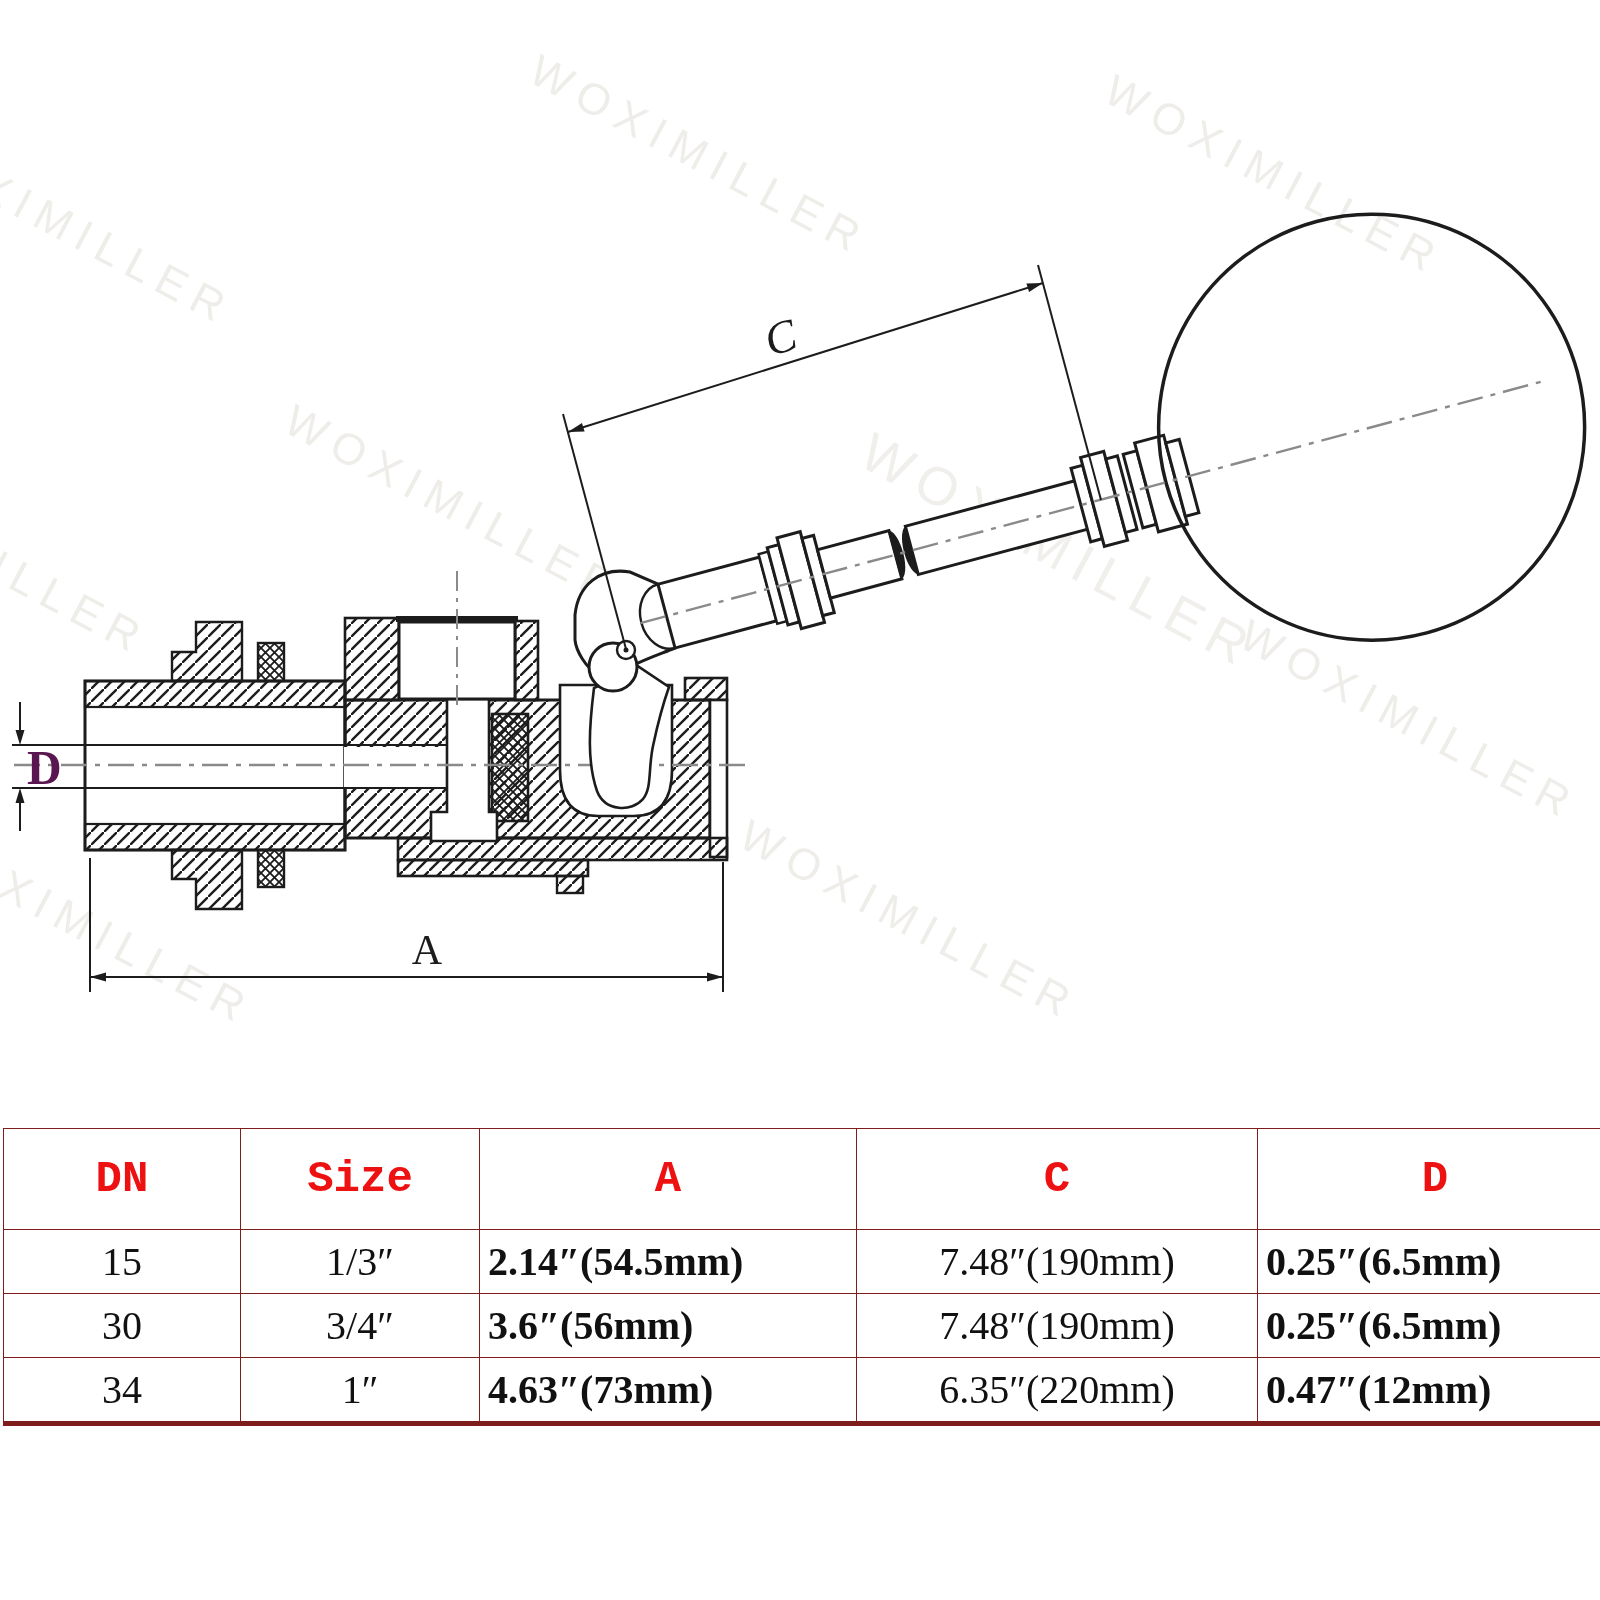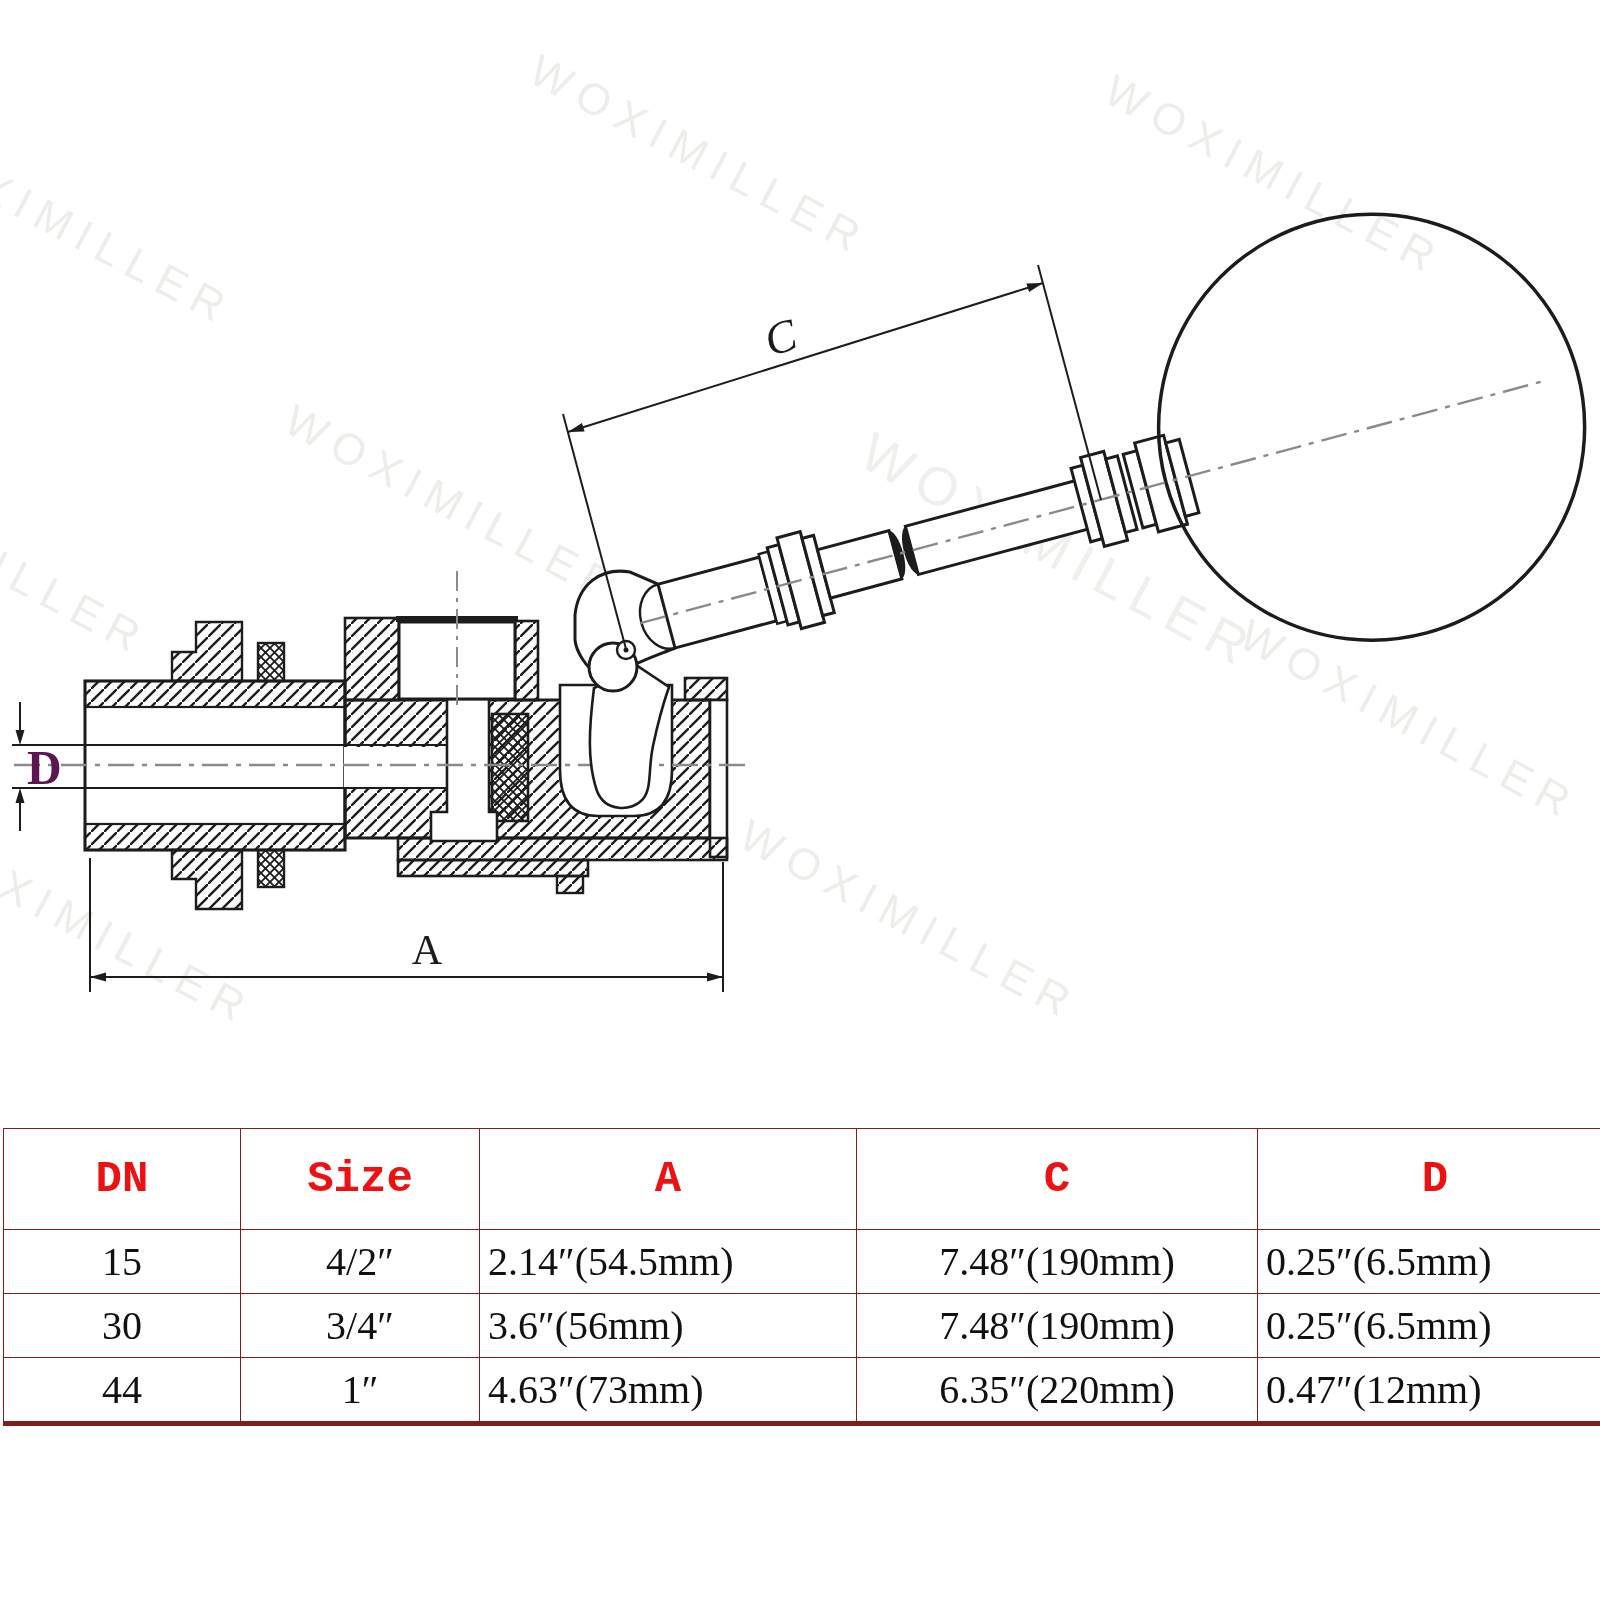--- a/index.html
+++ b/index.html
@@ -13,21 +13,21 @@
   
   #drawing{position:absolute;left:0;top:0;}
   
   #spec-table{position:absolute;left:3px;top:1128px;border-collapse:collapse;table-layout:fixed;
               width:1594px;background:#ffffff;}
   #spec-table td{border:1px solid #7f1d1d;font-size:40px;color:#111111;text-align:center;
                  vertical-align:middle;overflow:hidden;}
   #spec-table tr.hdr td{height:98px;color:#ee1111;font-weight:bold;font-size:44px;
                         font-family:"Liberation Mono",monospace;}
   #spec-table tr.datarow td{height:61px;}
-  #spec-table td.col-a,#spec-table td.col-d{text-align:left;padding-left:8px;}
+  #spec-table td.col-a,#spec-table td.col-d{text-align:left;padding-left:8px;font-weight:bold;}
   #spec-table tr:last-child td{border-bottom-width:5px;}
 </style>
 </head>
 <body>
 
 <div id="page">
 
   <div class="wm" style="left:-90px;top:115px">WOXIMILLER</div>
   <div class="wm" style="left:545px;top:45px">WOXIMILLER</div>
   <div class="wm" style="left:1120px;top:65px">WOXIMILLER</div>
@@ -155,34 +155,34 @@
     <tbody>
         <tr class="hdr">
       <td style="width:234px">DN</td>
       <td style="width:236px">Size</td>
       <td style="width:374px">A</td>
       <td style="width:398px">C</td>
       <td style="width:352px">D</td>
     </tr>
     <tr class="datarow">
       <td>15</td>
-      <td>4/2″</td>
+      <td>1/3″</td>
       <td class="col-a">2.14″(54.5mm)</td>
       <td>7.48″(190mm)</td>
       <td class="col-d">0.25″(6.5mm)</td>
     </tr>
     <tr class="datarow">
       <td>30</td>
       <td>3/4″</td>
       <td class="col-a">3.6″(56mm)</td>
       <td>7.48″(190mm)</td>
       <td class="col-d">0.25″(6.5mm)</td>
     </tr>
     <tr class="datarow">
-      <td>44</td>
+      <td>34</td>
       <td>1″</td>
       <td class="col-a">4.63″(73mm)</td>
       <td>6.35″(220mm)</td>
       <td class="col-d">0.47″(12mm)</td>
     </tr>
   </tbody>
     </table>
 </div>
 
 </body></html>

